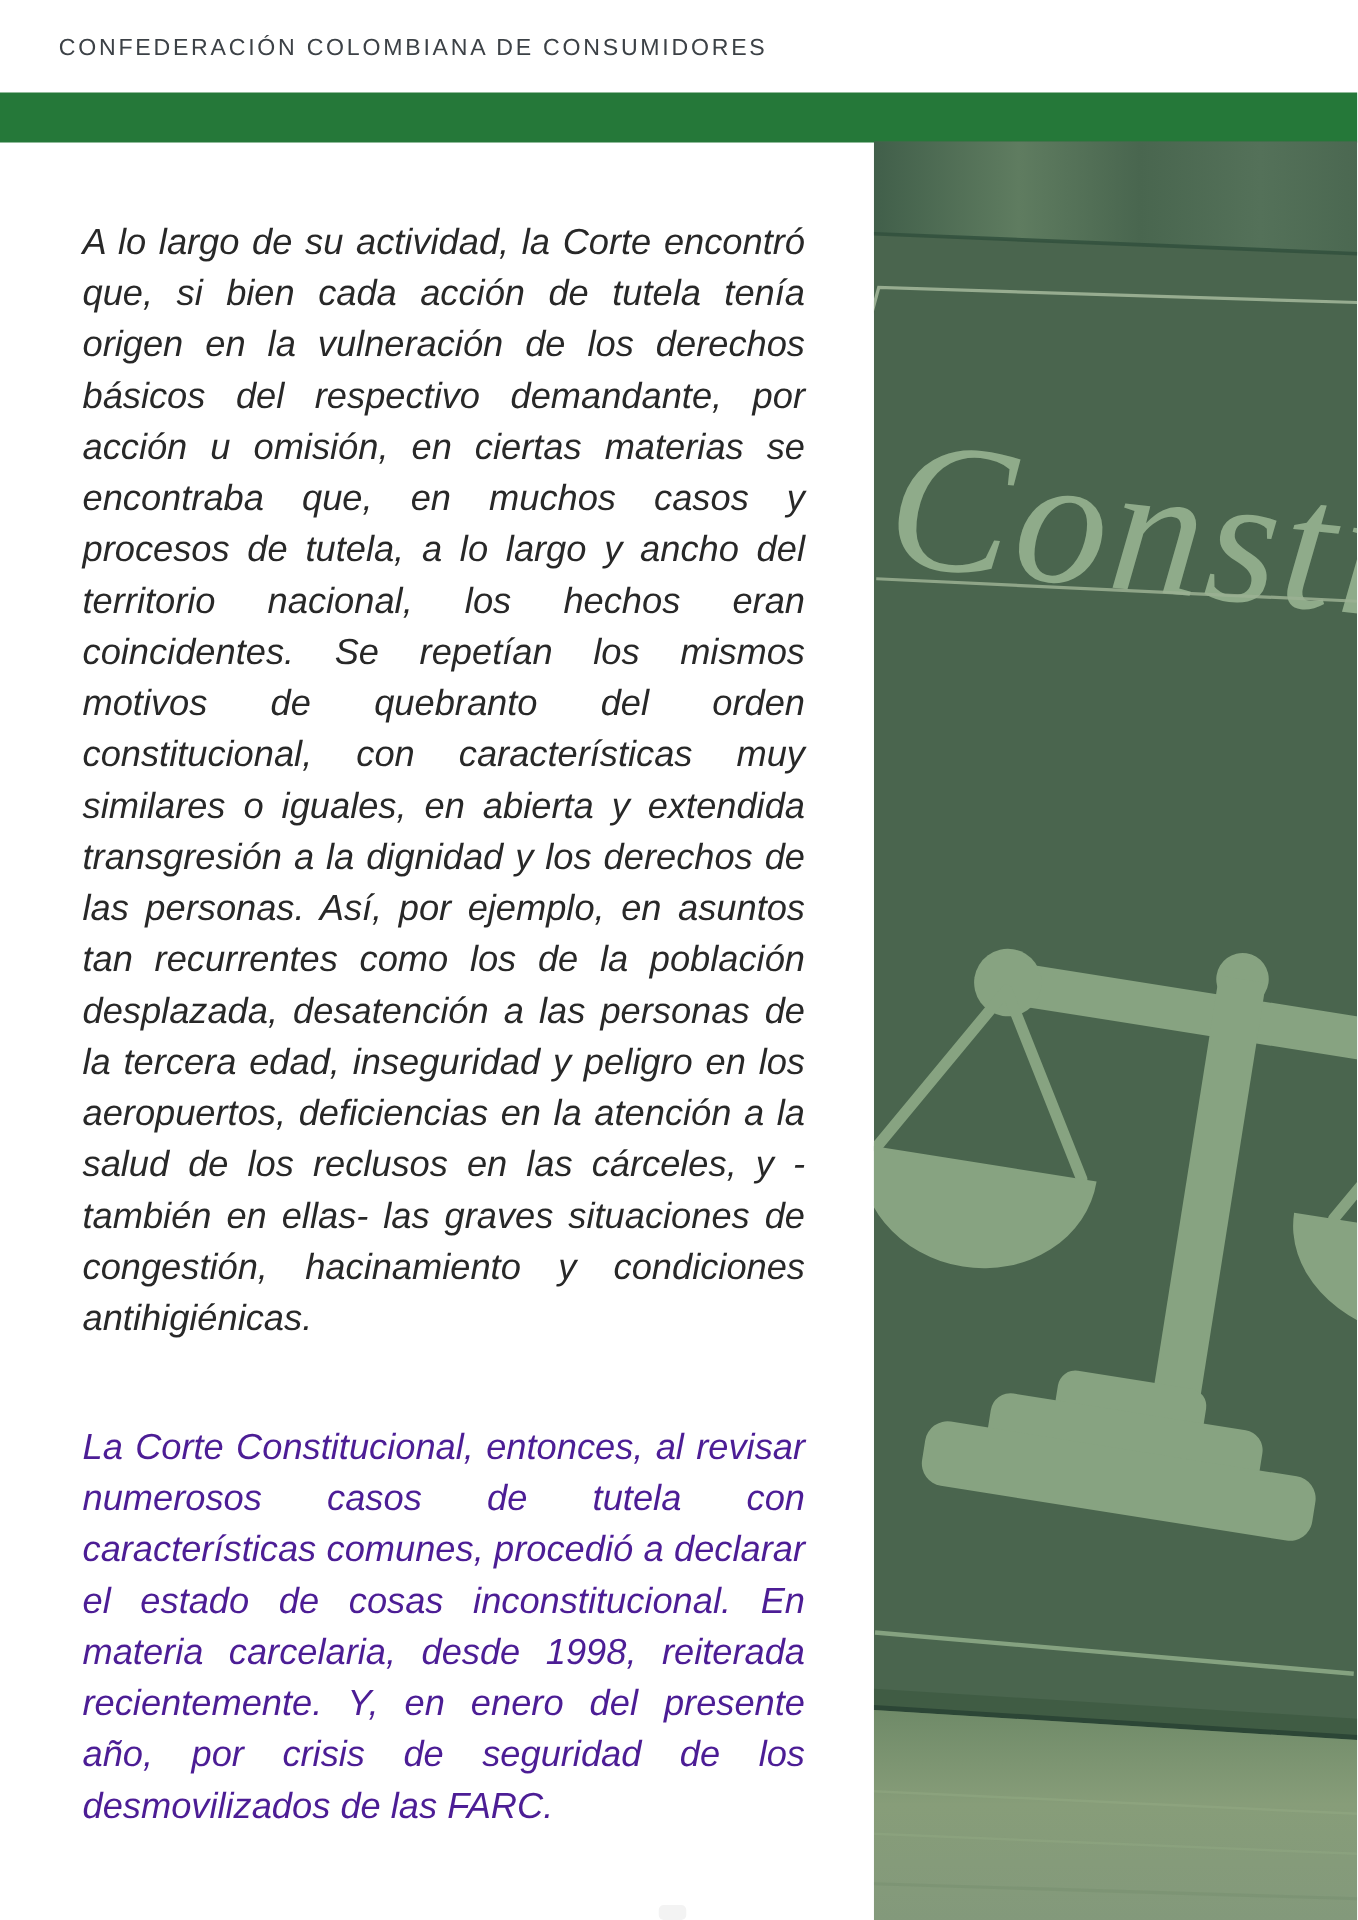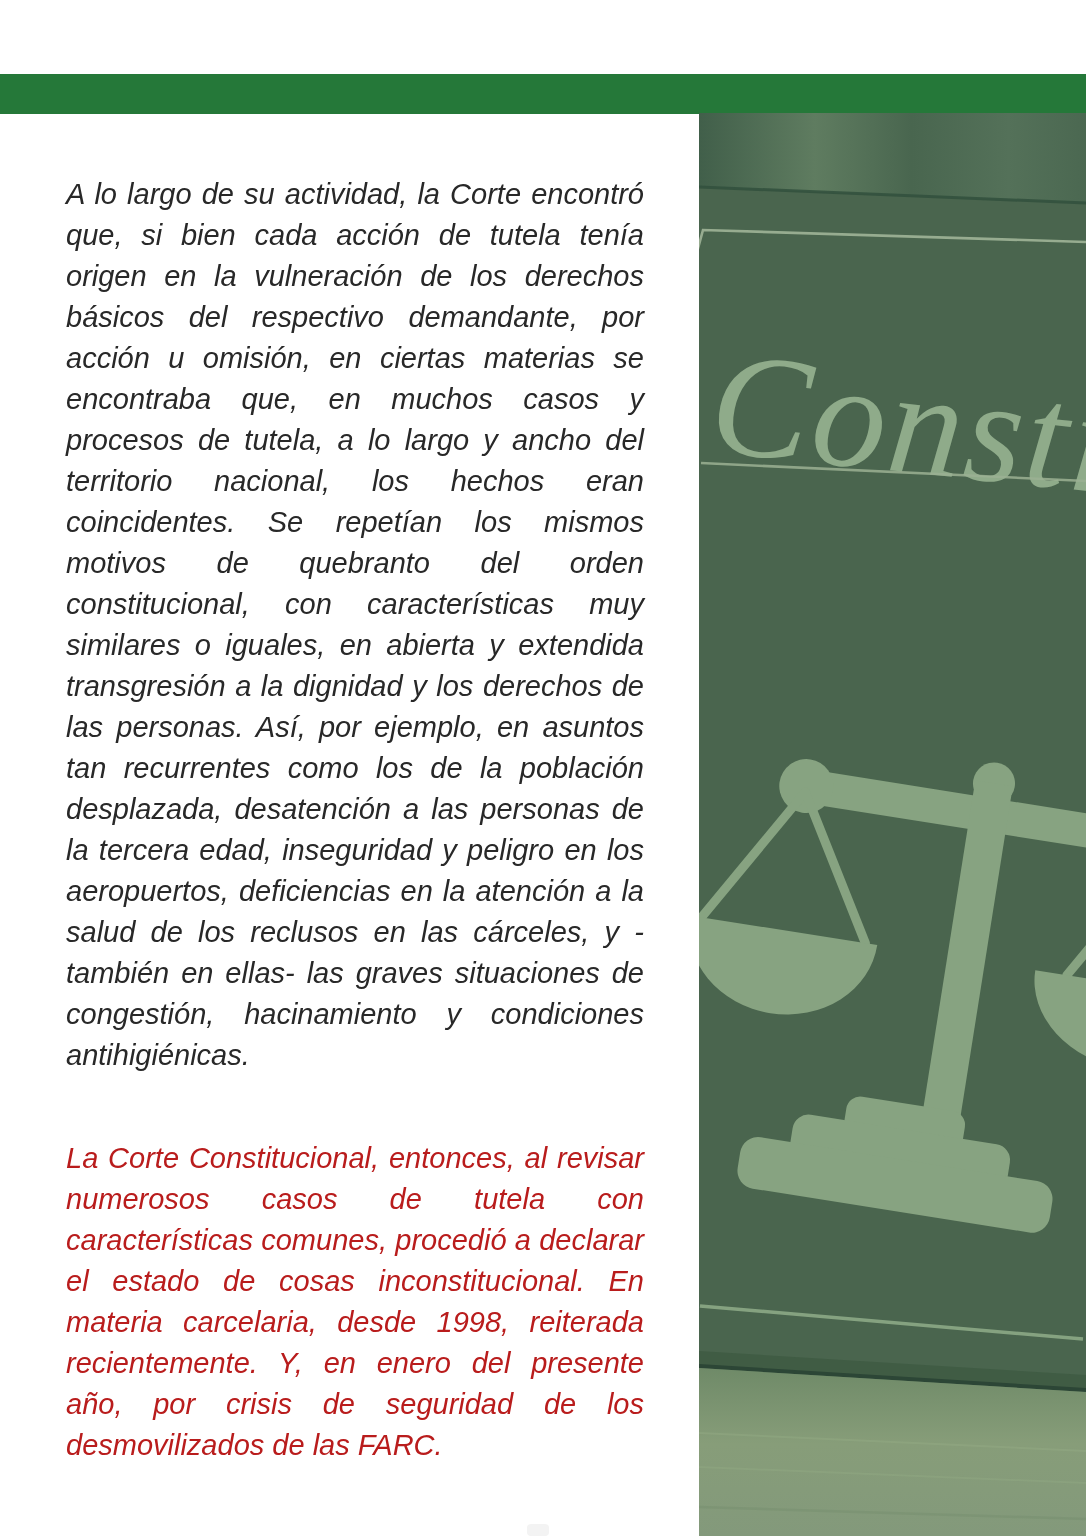--- a/index.html
+++ b/index.html
@@ -38,21 +38,21 @@
   .content p {
     margin: 0;
     font-size: 29px;
     line-height: 41px;
     text-align: justify;
     color: #282828;
     font-style: italic;
   }
   .content p.p2 {
     margin-top: 62px;
-    color: #b91c1c;
+    color: #4c1d95;
   }
   .photo {
     position: absolute;
     left: 699px;
     top: 113px;
     width: 387px;
     height: 1423px;
     overflow: hidden;
   }
   .photo svg { display: block; }
@@ -64,20 +64,21 @@
     height: 12px;
     border-radius: 4px;
     background: #f3f3f3;
   }
 </style>
 </head>
 <body>
 
 <div class="page">
 
+  <div class="header-title">CONFEDERACIÓN COLOMBIANA DE CONSUMIDORES</div>
 
   <div class="green-bar"></div>
 
   <div class="content">
     <p class="p1">A lo largo de su actividad, la Corte encontró que, si bien cada acción de tutela tenía origen en la vulneración de los derechos básicos del respectivo demandante, por acción u omisión, en ciertas materias se encontraba que, en muchos casos y procesos de tutela, a lo largo y ancho del territorio nacional, los hechos eran coincidentes. Se repetían los mismos motivos de quebranto del orden constitucional, con características muy similares o iguales, en abierta y extendida transgresión a la dignidad y los derechos de las personas. Así, por ejemplo, en asuntos tan recurrentes como los de la población desplazada, desatención a las personas de la tercera edad, inseguridad y peligro en los aeropuertos, deficiencias en la atención a la salud de los reclusos en las cárceles, y - también en ellas- las graves situaciones de congestión, hacinamiento y condiciones antihigiénicas.</p>
     <p class="p2">La Corte Constitucional, entonces, al revisar numerosos casos de tutela con características comunes, procedió a declarar el estado de cosas inconstitucional. En materia carcelaria, desde 1998, reiterada recientemente. Y, en enero del presente año, por crisis de seguridad de los desmovilizados de las FARC.</p>
   </div>
 
   <div class="photo">
     <svg width="387" height="1423" viewBox="0 0 387 1423" preserveAspectRatio="none" xmlns="http://www.w3.org/2000/svg">

